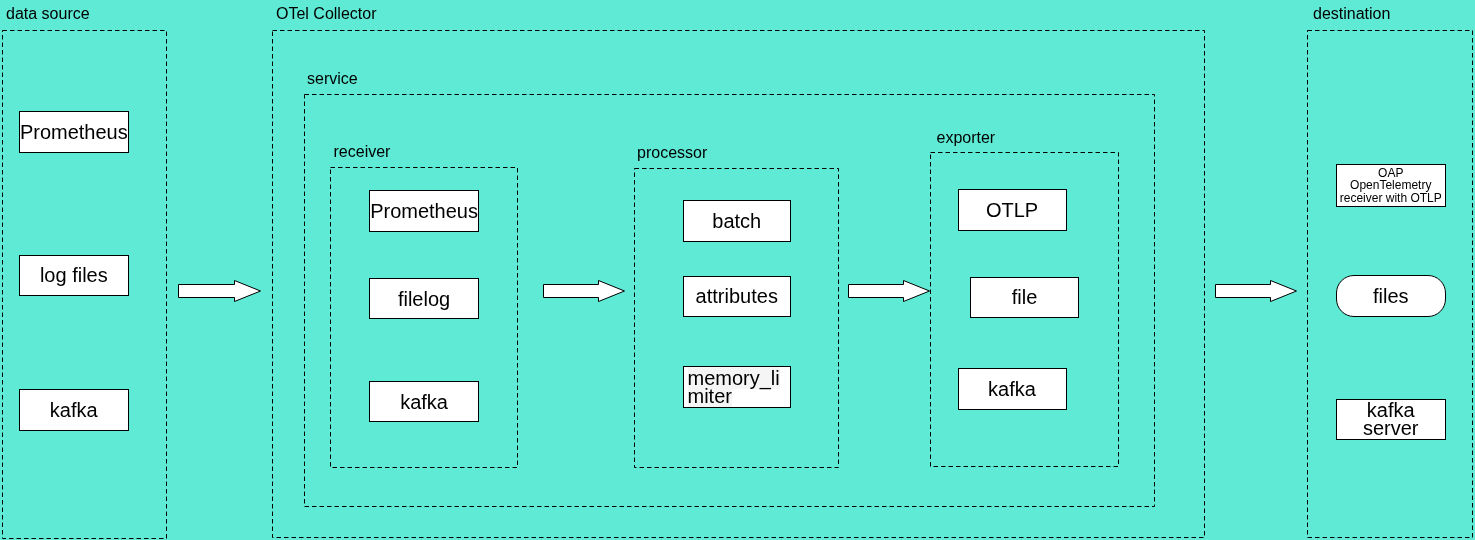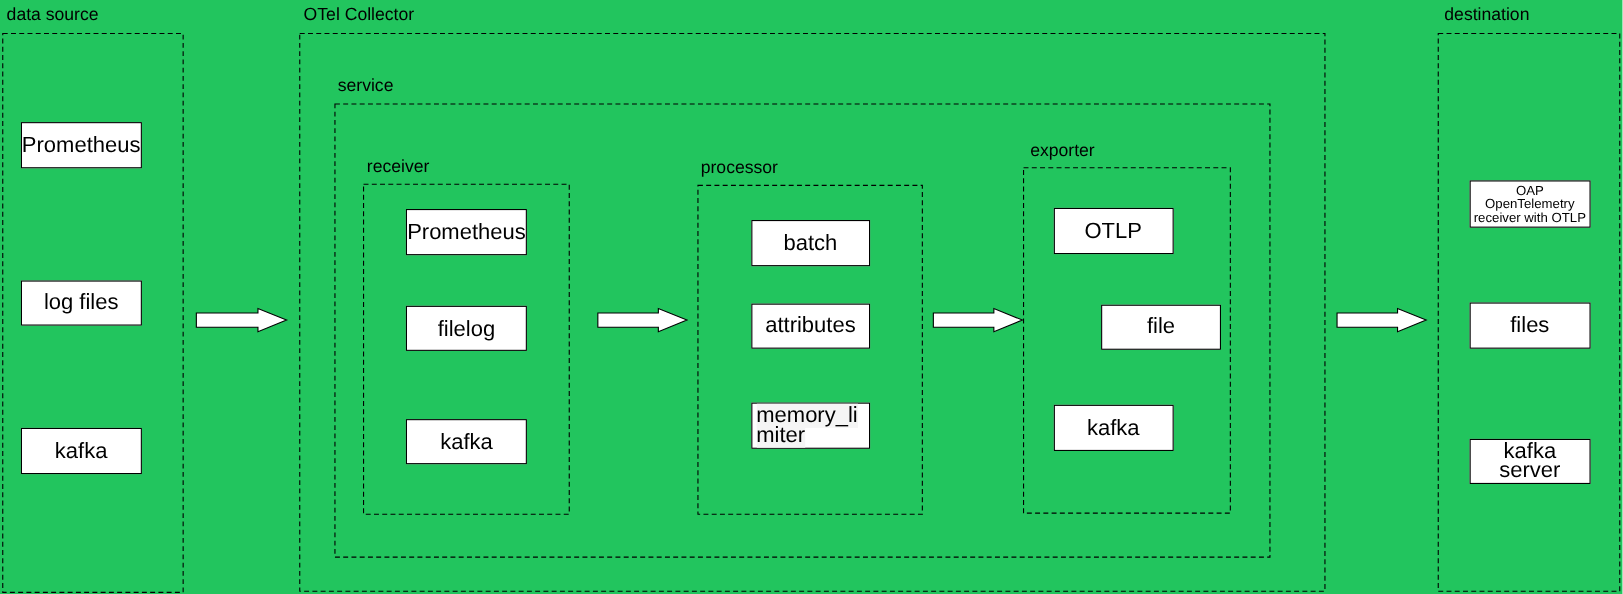--- a/index.html
+++ b/index.html
@@ -1,20 +1,20 @@
 <!DOCTYPE html>
 <html><head>
 <meta charset="utf-8">
 <style>
   html, body { margin: 0; padding: 0; background: #ffffff; }
   .canvas {
     position: relative;
     width: 1475px;
     height: 540px;
-    background: #22c55e;
+    background: #5eead4;
     font-family: "Liberation Sans", sans-serif;
     color: #000000;
     overflow: hidden;
   }
   .layer {
     position: absolute;
     left: 0; top: 0;
     width: 1475px; height: 540px;
   }
   .grp-frame {
@@ -122,34 +122,34 @@
   <div class="node" style="left:682.5px; top:275.7px; width:108.5px; height:41px;">
     <span class="node-label">attributes</span>
   </div>
   <div class="node node--wrap" style="left:682.5px; top:366.4px; width:108.5px; height:41.5px;">
     <span class="node-text"><span class="node-label">memory_limiter</span></span>
   </div>
 
   <div class="node" style="left:957.5px; top:189.3px; width:109px; height:42px;">
     <span class="node-label">OTLP</span>
   </div>
-  <div class="node" style="left:1001px; top:276.7px; width:109px; height:41.5px;align-items:center;">
+  <div class="node" style="left:970px; top:276.7px; width:109px; height:41.5px;align-items:center;">
     <span class="node-label">file</span>
   </div>
   <div class="node" style="left:957.5px; top:368px; width:109px; height:41.5px;">
     <span class="node-label">kafka</span>
   </div>
 
   <div class="node node--small" style="left:1336px; top:164px; width:109.5px; height:43px;">
     <span class="node-label">
       <span class="node-line">OAP</span>
       <span class="node-line">OpenTelemetry</span>
       <span class="node-line">receiver with OTLP</span>
     </span>
   </div>
-  <div class="node" style="left:1336px; top:275.2px; width:109.5px; height:42px;">
+  <div class="node" style="left:1336px; top:275.2px; width:109.5px; height:42px;border-radius:18px;">
     <span class="node-label">files</span>
   </div>
   <div class="node" style="left:1336px; top:398.7px; width:109.5px; height:41.5px;">
     <span class="node-label">kafka server</span>
   </div>
 
 </div>
 
 </body></html>

